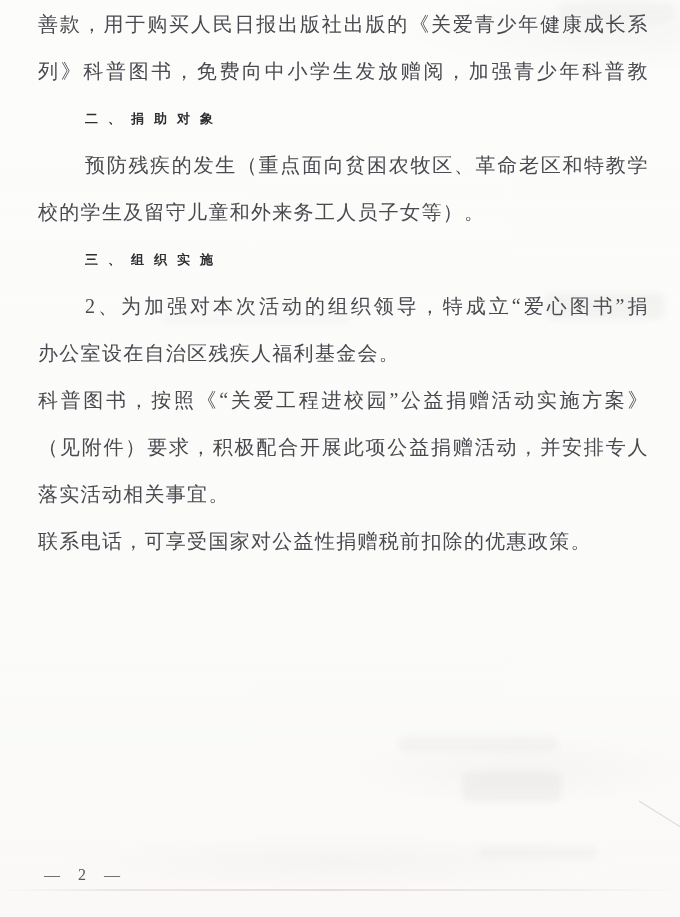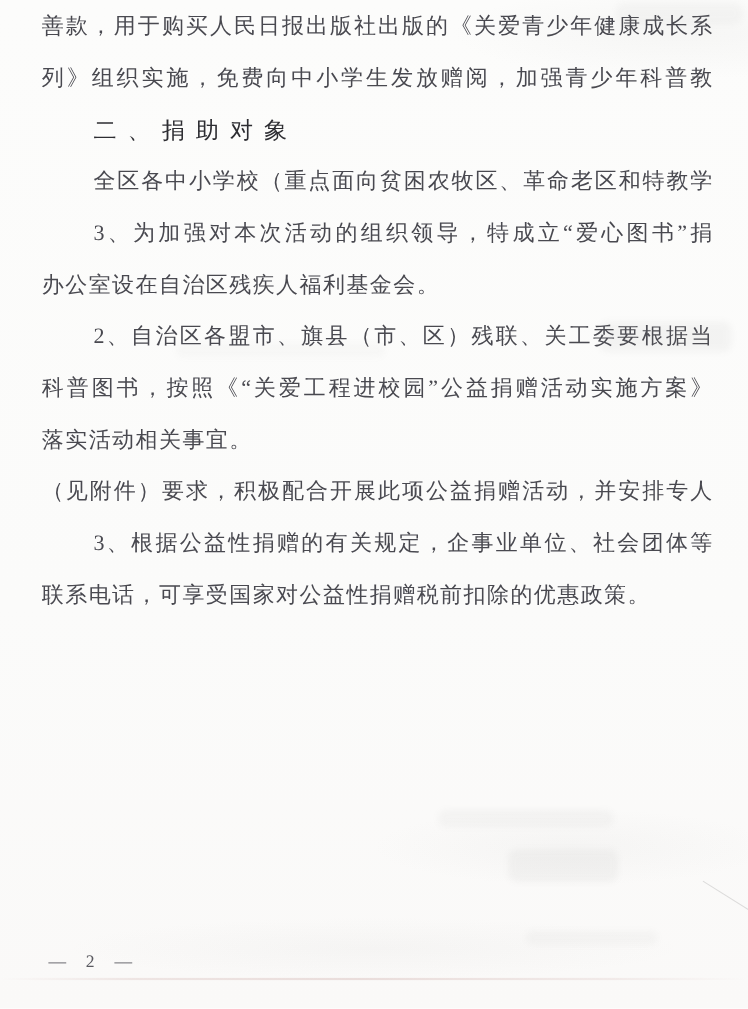--- a/index.html
+++ b/index.html
@@ -38,22 +38,22 @@
   .j {               
     text-align: justify;
     text-align-last: justify;
     letter-spacing: 0.5px;
   }
   .ind {             
     padding-left: 47px;
   }
   .h {               
     font-family: "Liberation Sans", "DejaVu Sans", sans-serif;
-    font-weight: 400;
-    font-size: 21px;
+    font-weight: 700;
+    font-size: 13px;
     letter-spacing: 10px;
     color: #2d2d32;
     text-align: right;
     text-align-last: left;
   }
   .footer {
     position: absolute;
     left: 44px;
     top: 866px;
     font-size: 16px;
@@ -95,30 +95,30 @@
     pointer-events: none;
   }
 </style>
 </head>
 <body>
 
 <div class="page">
 
   <div class="textcol">
     <div class="ln j">善款，用于购买人民日报出版社出版的《关爱青少年健康成长系</div>
-    <div class="ln j">列》组织实施，免费向中小学生发放赠阅，加强青少年科普教</div>
+    <div class="ln j">列》科普图书，免费向中小学生发放赠阅，加强青少年科普教</div>
     <div class="ln h ind">二、捐助对象</div>
-    <div class="ln j ind">全区各中小学校（重点面向贫困农牧区、革命老区和特教学</div>
-    <div class="ln j ind">3、为加强对本次活动的组织领导，特成立“爱心图书”捐</div>
+    <div class="ln j ind">预防残疾的发生（重点面向贫困农牧区、革命老区和特教学</div>
+    <div class="ln">校的学生及留守儿童和外来务工人员子女等）。</div>
+    <div class="ln h ind">三、组织实施</div>
+    <div class="ln j ind">2、为加强对本次活动的组织领导，特成立“爱心图书”捐</div>
     <div class="ln">办公室设在自治区残疾人福利基金会。</div>
-    <div class="ln j ind">2、自治区各盟市、旗县（市、区）残联、关工委要根据当</div>
     <div class="ln j">科普图书，按照《“关爱工程进校园”公益捐赠活动实施方案》</div>
+    <div class="ln j">（见附件）要求，积极配合开展此项公益捐赠活动，并安排专人</div>
     <div class="ln">落实活动相关事宜。</div>
-    <div class="ln j">（见附件）要求，积极配合开展此项公益捐赠活动，并安排专人</div>
-    <div class="ln j ind">3、根据公益性捐赠的有关规定，企事业单位、社会团体等</div>
     <div class="ln">联系电话，可享受国家对公益性捐赠税前扣除的优惠政策。</div>
   </div>
 
   <div class="footer">— 2 —</div>
 
   <div class="art" style="left:560px; top:2px;   width:115px; height:20px; opacity:0.05;"></div>
   <div class="art" style="left:545px; top:292px; width:120px; height:28px; opacity:0.07;"></div>
   <div class="art" style="left:160px; top:312px; width:190px; height:13px; opacity:0.04;"></div>
   <div class="art" style="left:398px; top:736px; width:160px; height:16px; opacity:0.06;"></div>
   <div class="art" style="left:462px; top:772px; width:100px; height:30px; opacity:0.07;"></div>

